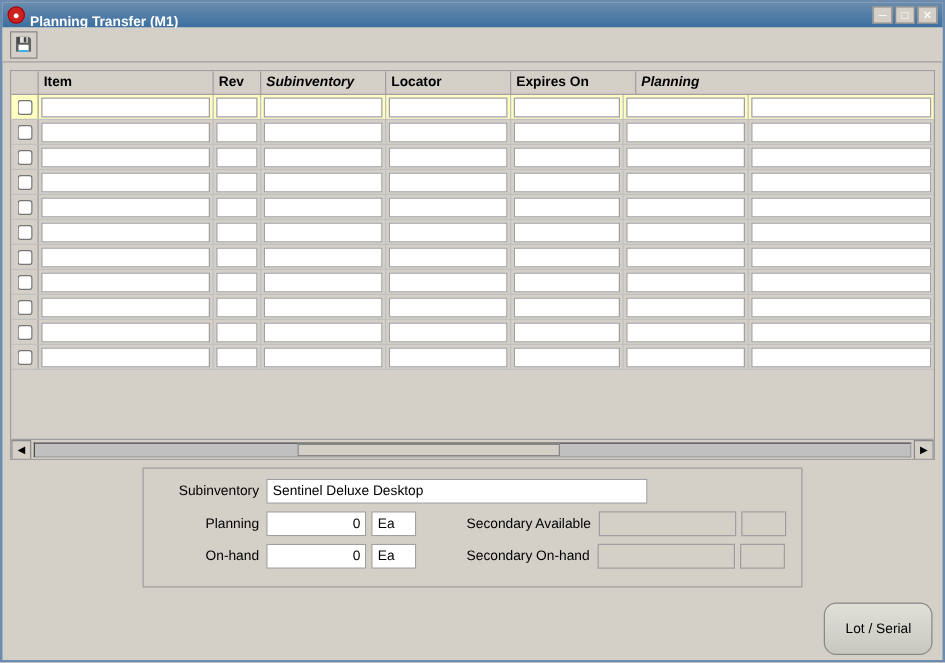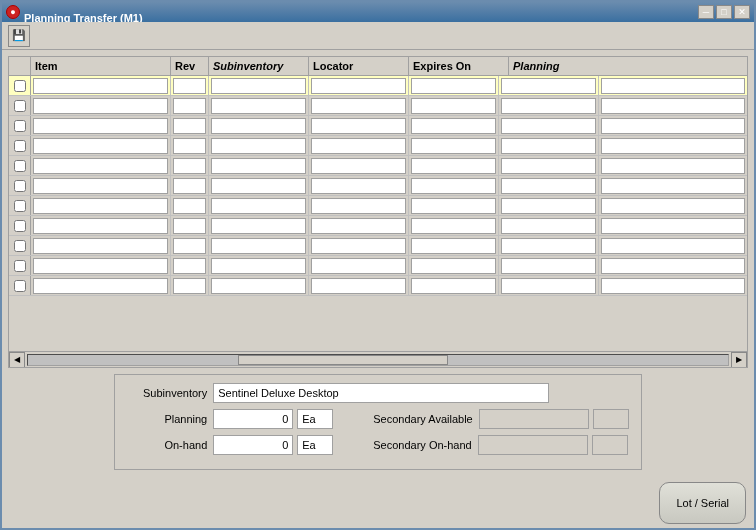--- a/index.html
+++ b/index.html
@@ -307,21 +307,21 @@
       flex-shrink: 0;
     }
     .form-input {
       height: 20px;
       border: 1px solid #a0a0a0;
       background: white;
       font-size: 11px;
       padding: 0 4px;
     }
     .form-input-wide {
-      width: 336px;
+      width: 305px;
     }
     .form-input-num {
       width: 80px;
       text-align: right;
     }
     .form-input-uom {
       width: 36px;
       margin-left: 4px;
     }
 

